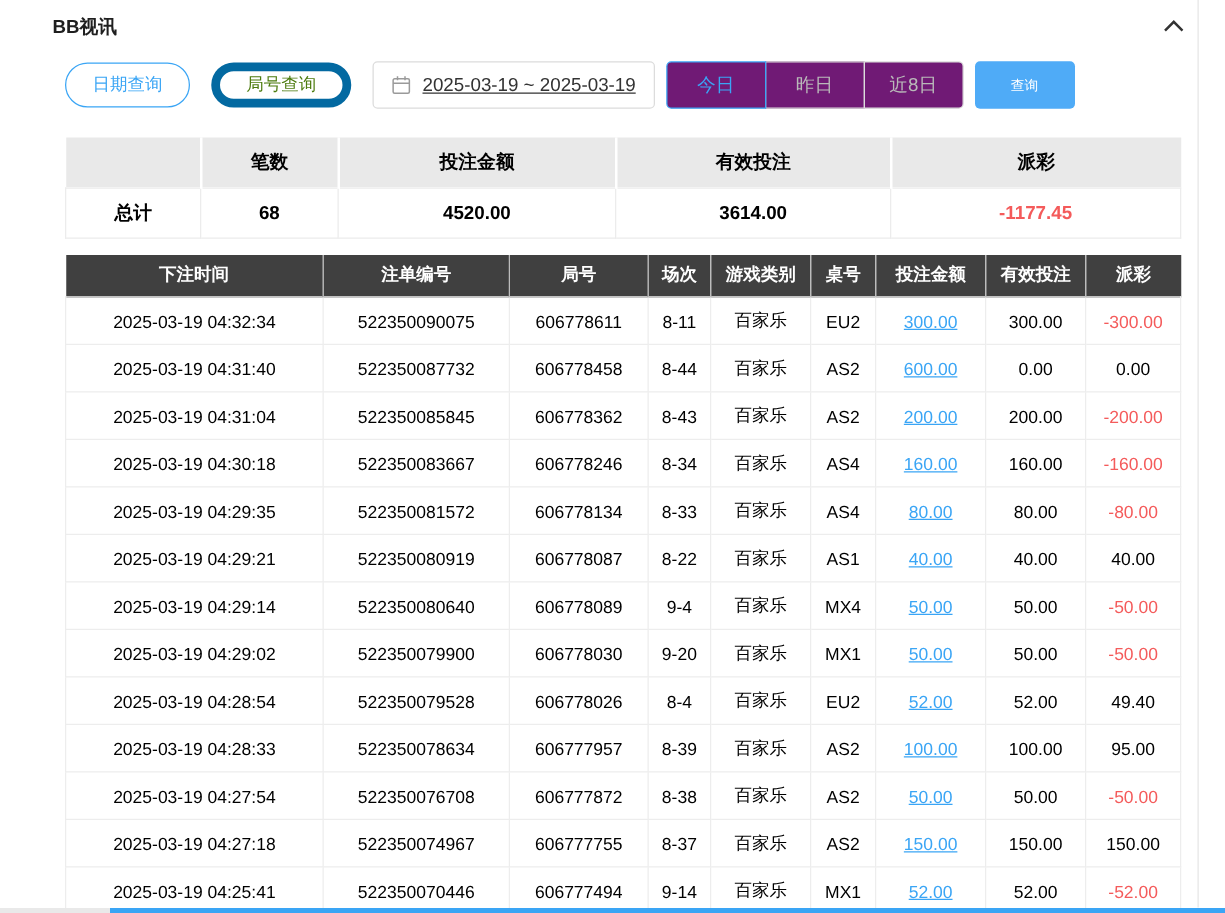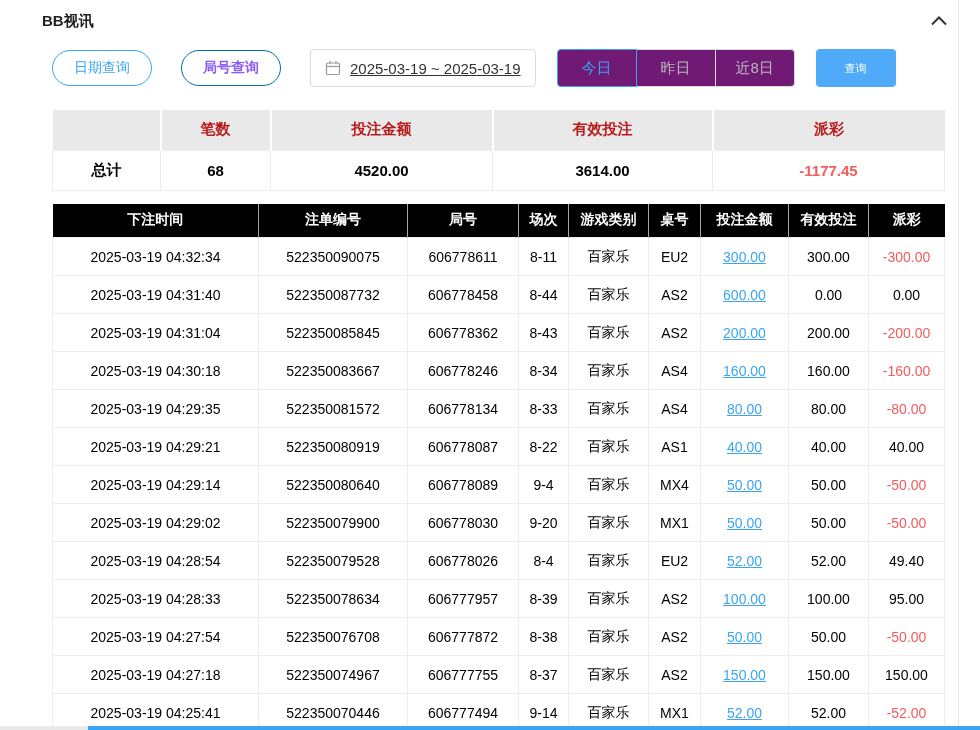--- a/index.html
+++ b/index.html
@@ -10,47 +10,47 @@
     --accent:#3aa5f5; --neg:#f45b5b;
   }
   .page { padding:0 35px 0 52px; }
 
   
   .panel-header { display:flex; justify-content:space-between; align-items:center; padding-top:12px; margin-left:-10px; }
   .panel-title { font-size:15px; font-weight:bold; color:#1f1f1f; }
   .collapse-btn { background:none; border:none; cursor:pointer; padding:2px 4px; margin-right:-6px; }
 
   
-  .filter-bar { display:flex; align-items:center; margin-top:18px;gap:12px; }
+  .filter-bar { display:flex; align-items:center; margin-top:18px; }
   .pill { height:36px; padding:0 21px; border-radius:18px; background:#fff; font-size:14px; cursor:pointer; }
   .pill.active { border:1px solid var(--accent); color:var(--accent); }
-  .pill.inactive { border:1px solid #0369a1; color:#8b5cf6; margin-left:17px;font-weight:bold; }
+  .pill.inactive { border:7px solid #0369a1; color:#4d7c0f; margin-left:17px; }
   .date-picker { height:38px; display:flex; align-items:center; gap:9px; padding:16px 14px;
     border:1px solid #dcdcdc; border-radius:4px; margin-left:17px; font-size:15px; color:#333; cursor:pointer;text-decoration:underline; }
   .btn-group { display:flex; margin-left:9px; }
   .btn-group button { height:38px; width:80px; background:#701a75; border:1px solid #dcdcdc;
     font-size:15px; color:#b9b9b9; cursor:pointer; margin-left:-1px; position:relative; }
   .btn-group button:first-child { border-radius:4px 0 0 4px; margin-left:0; }
   .btn-group button:last-child { border-radius:0 4px 4px 0; }
   .btn-group button.active { border-color:var(--accent); color:var(--accent); z-index:1; }
   .search-btn { height:38px; width:80px; margin-left:9px; background:#4fabf7; color:#fff;
     border:none; border-radius:4px; font-size:11px; cursor:pointer; }
 
   
   table { width:100%; border-collapse:collapse; table-layout:fixed; }
   .summary-table { margin-top:23px; }
-  .summary-table th { height:40px; background:#e9e9e9; font-size:15px; font-weight:bold; color:#b91c1c;
+  .summary-table th { height:40px; background:#e9e9e9; font-size:15px; font-weight:bold; color:#000000;
     text-align:center; border-right:2px solid #fff; }
   .summary-table th:last-child { border-right:none; }
   .summary-table td { height:40px; text-align:center; font-size:15px; font-weight:bold; color:#000;
     border:1px solid #ececec; background:#fff; }
 
   
   .records-table { margin-top:13px; }
-  .records-table th { height:34px; background:#000000; color:#fff; font-weight:bold; font-size:14px;
+  .records-table th { height:34px; background:#404040; color:#fff; font-weight:bold; font-size:14px;
     text-align:center; border-right:1px solid rgba(255,255,255,.65); }
   .records-table th:last-child { border-right:none; }
   .records-table td { height:38px; text-align:center; font-size:14px; color:#000; border:1px solid #ededed; }
   .bet-link { color:var(--accent); text-decoration:underline; cursor:pointer; }
   .neg { color:var(--neg) !important; }
 
   
   .hscroll { position:fixed; left:0; right:0; bottom:0; height:4px; background:#e9e9e9; }
   .hscroll-thumb { position:absolute; left:88px; right:0; top:0; bottom:0; background:var(--accent); }
   .vline { position:fixed; top:0; bottom:4px; right:21px; width:1px; background:#e6e6e6; }

